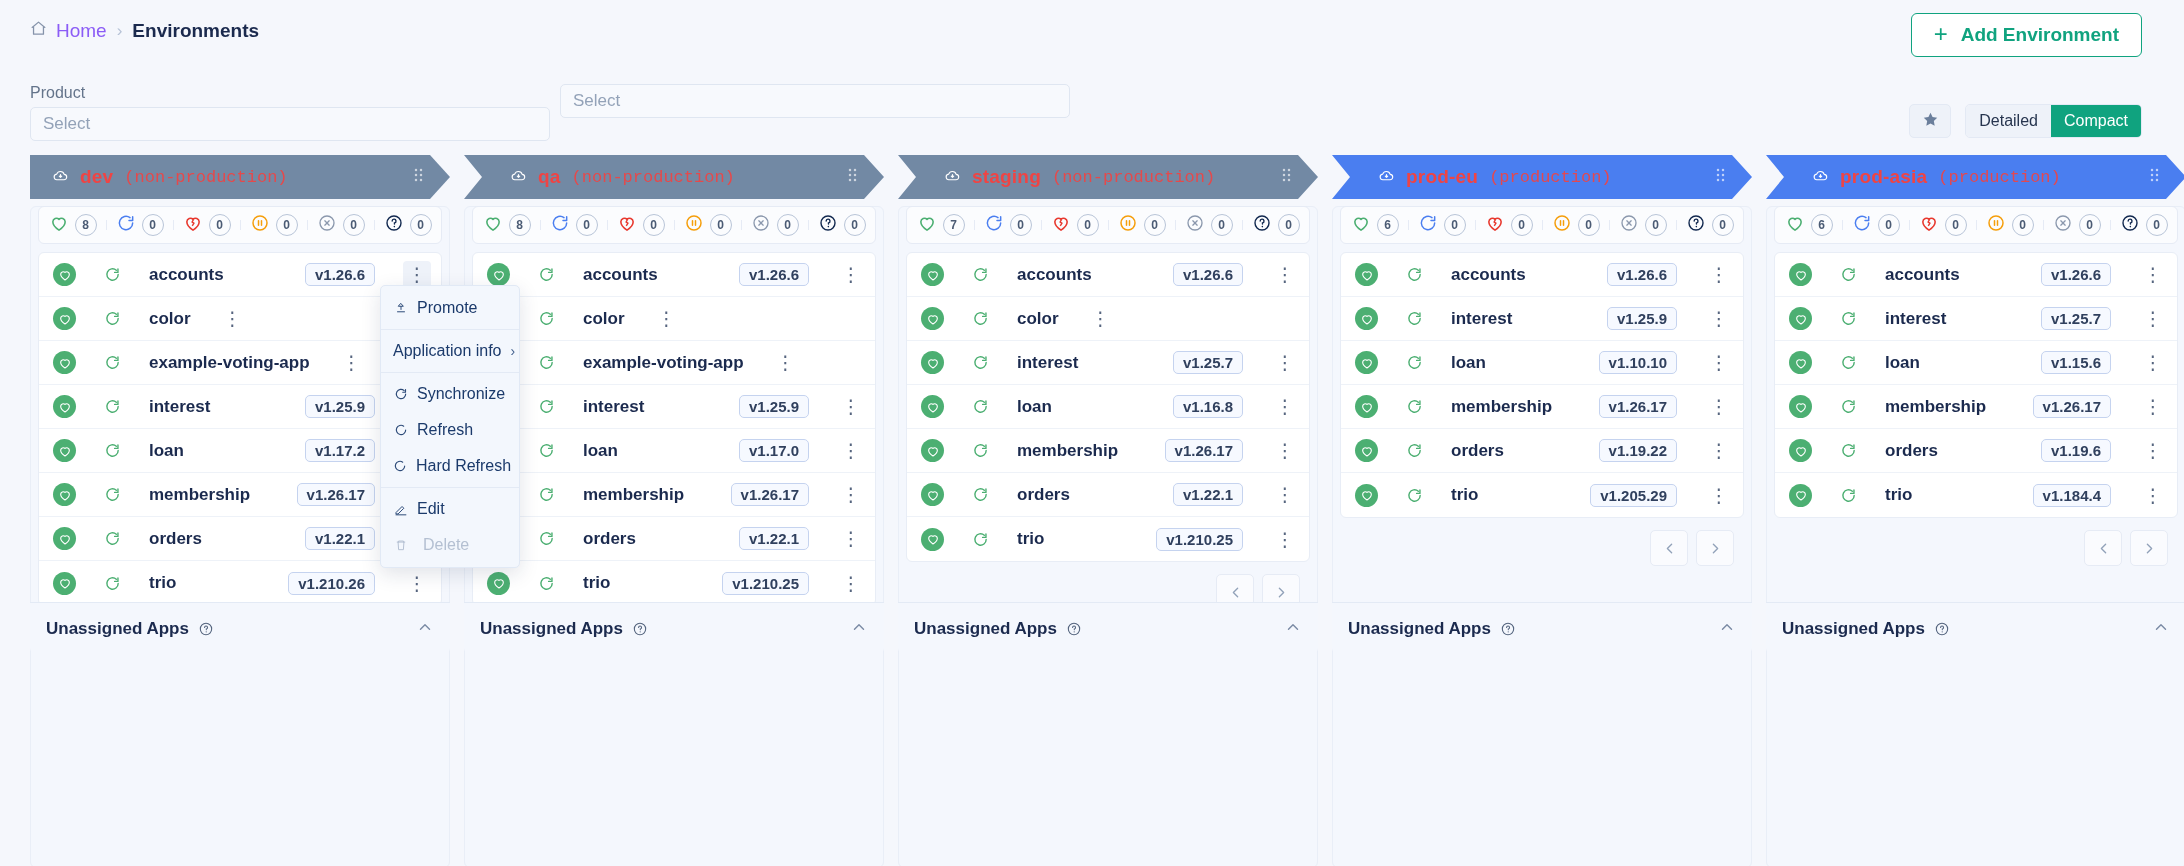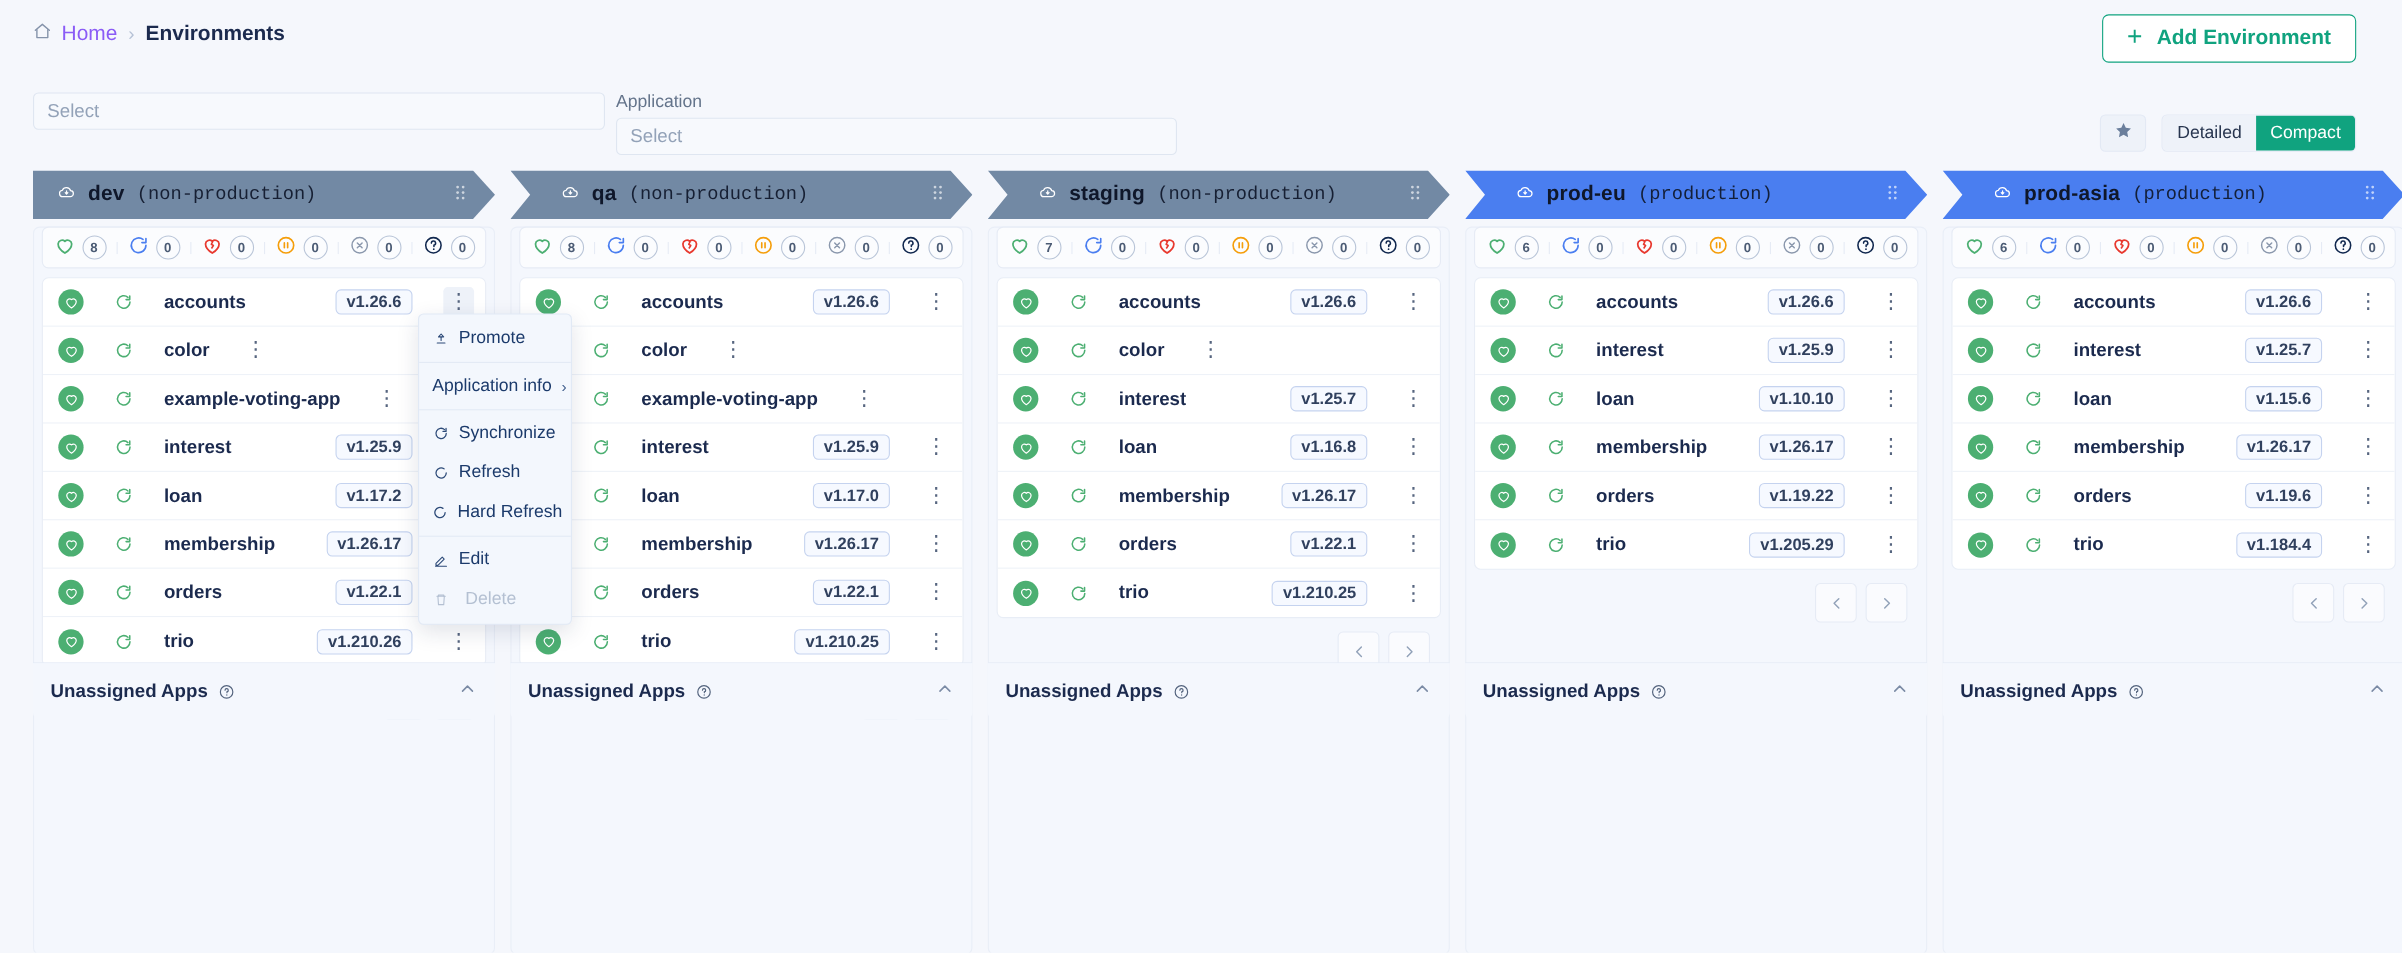--- a/index.html
+++ b/index.html
@@ -57,21 +57,21 @@
     background:#eef2f9;color:#27354f;cursor:pointer;
   }
   .seg-btn.active{background:#10a37f;color:#ffffff;}
 
   
   .board{position:absolute;top:155px;left:30px;display:flex;gap:14px;}
   .env-col{width:420px;position:relative;}
 
   .env-banner{
     position:relative;height:44px;display:flex;align-items:center;
-    color:#0f172a;padding-left:22px;box-sizing:border-box;
+    color:#ef4444;padding-left:22px;box-sizing:border-box;
   }
   .env-banner .bg{position:absolute;inset:0;}
   .env-banner .bg svg{display:block;width:100%;height:100%;}
   .env-banner .inner{position:relative;display:flex;align-items:center;gap:11px;width:100%;padding-right:26px;box-sizing:border-box;}
   .env-col:not(:first-child) .env-banner .inner{padding-left:24px;}
   .env-name{font-size:19px;font-weight:700;letter-spacing:.2px;}
   .env-kind{font-size:17px;font-family:"Liberation Mono","DejaVu Sans Mono",monospace;opacity:.92;}
   .drag-dots{margin-left:auto;opacity:.65;}
 
   .status-bar{
@@ -172,26 +172,26 @@
     <span class="crumb-current">Environments</span>
   </div>
 
   <div class="add-env-btn">
     <span class="plus-icon">+</span>
     <span>Add Environment</span>
   </div>
 
   <div class="filters">
     <div class="field">
+      <span class="field-label">Product</span>
       <div class="field-select">
         <span>Select</span>
       </div>
     </div>
     <div class="field app">
-      <span class="field-label">Application</span>
       <div class="field-select">
         <span>Select</span>
       </div>
     </div>
   </div>
 
   <div class="view-controls">
     <div class="star-btn">
       <span>
         <svg width="17" height="17" viewBox="0 0 24 24" fill="#6b7f9c">

